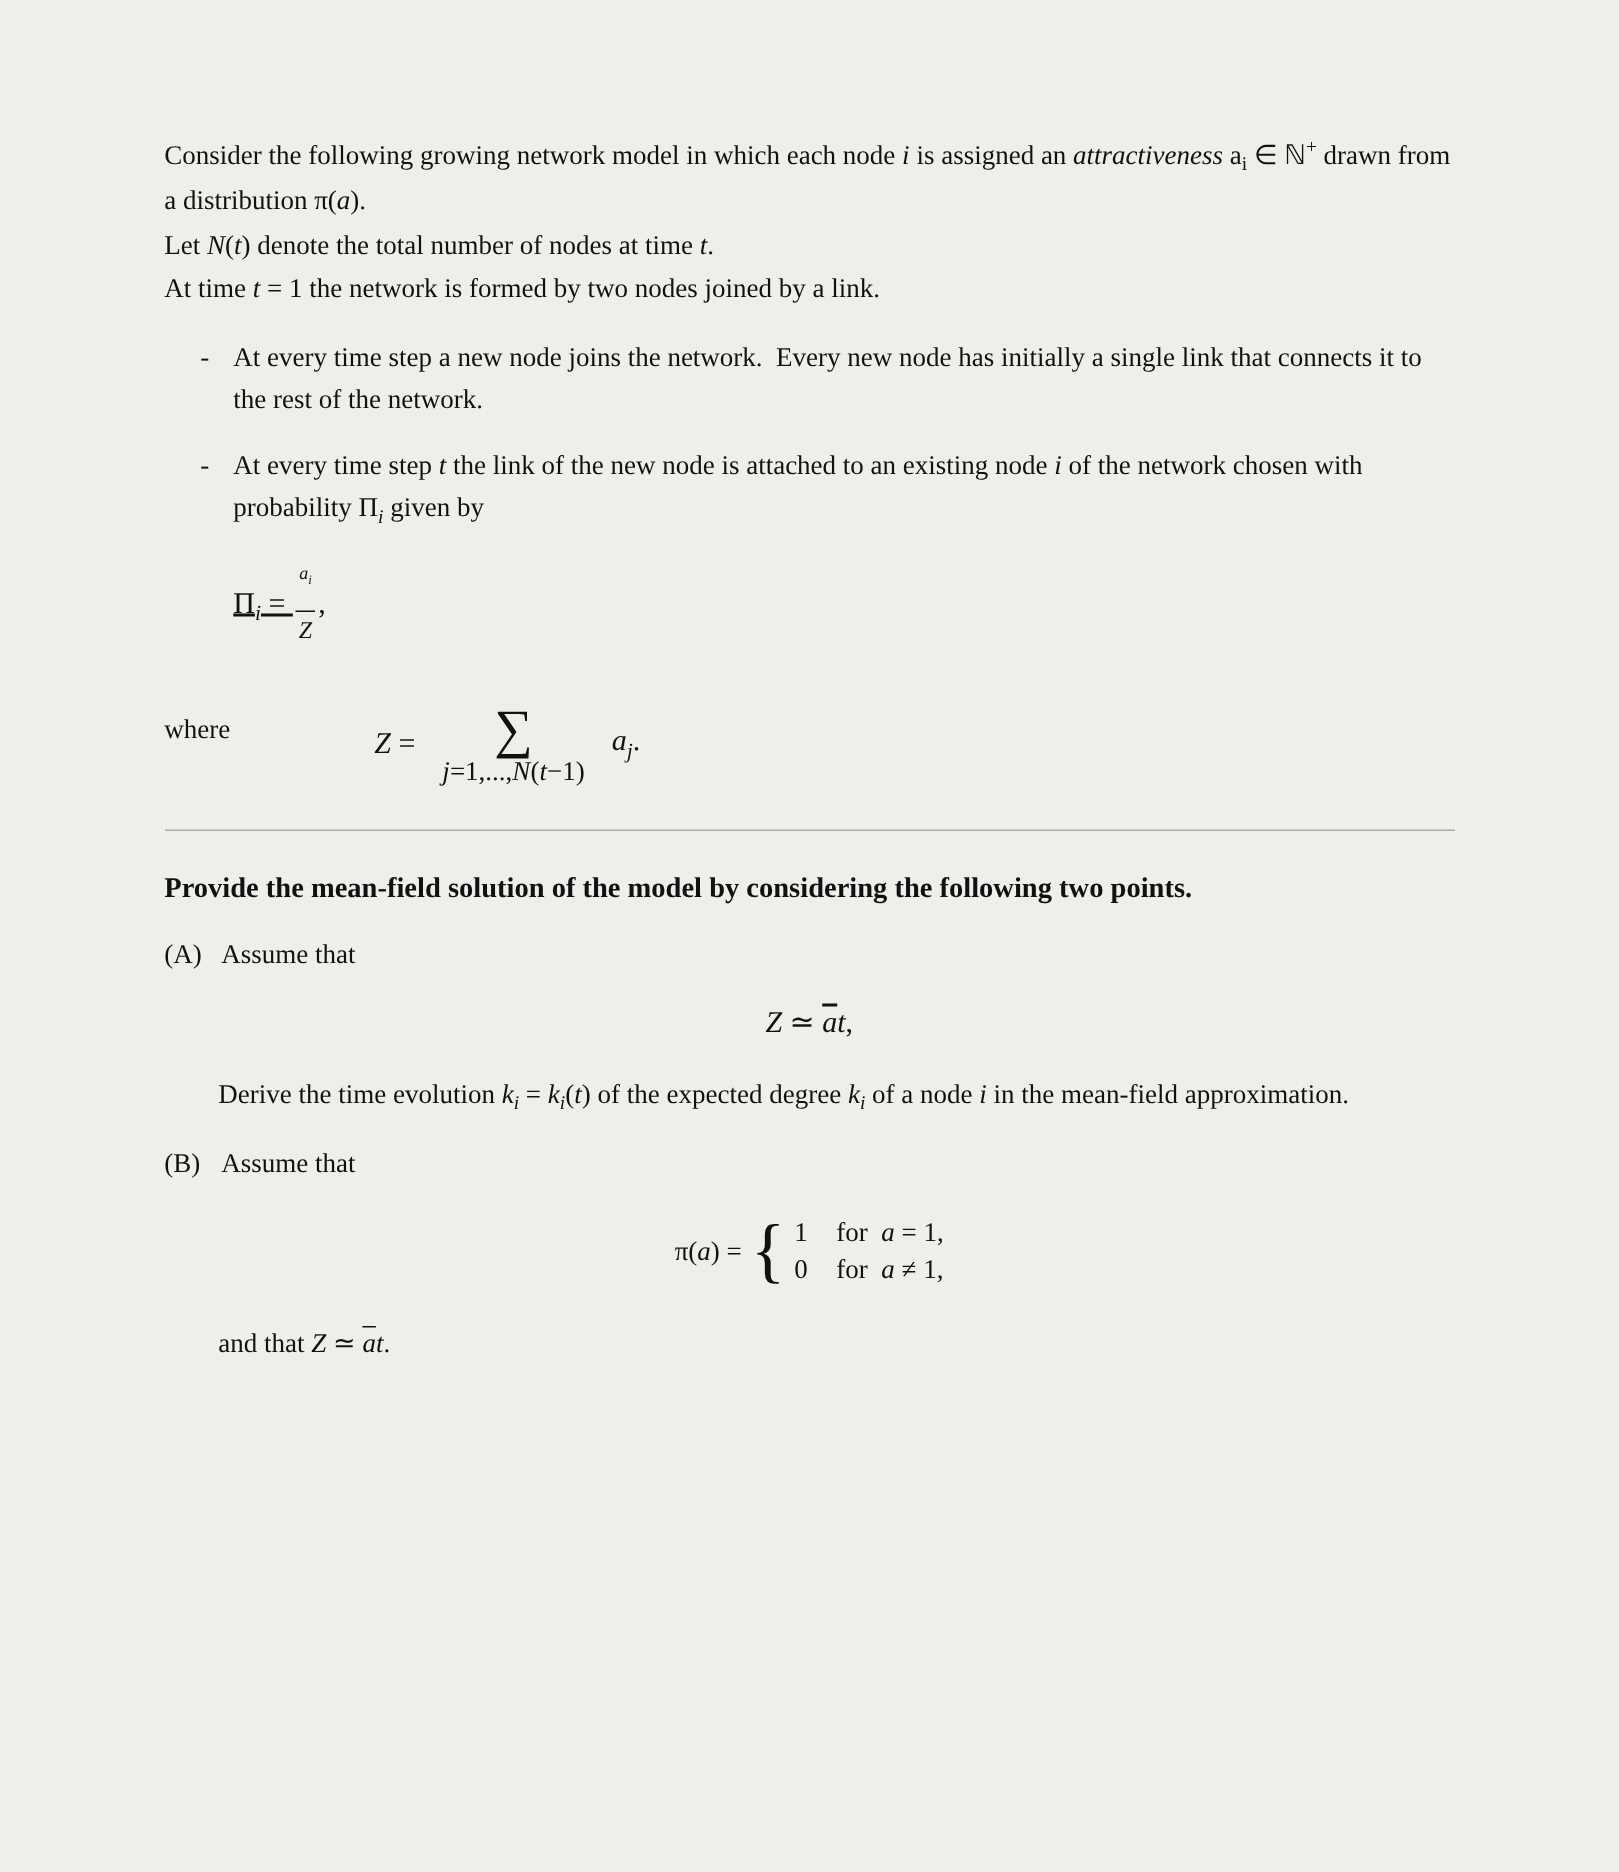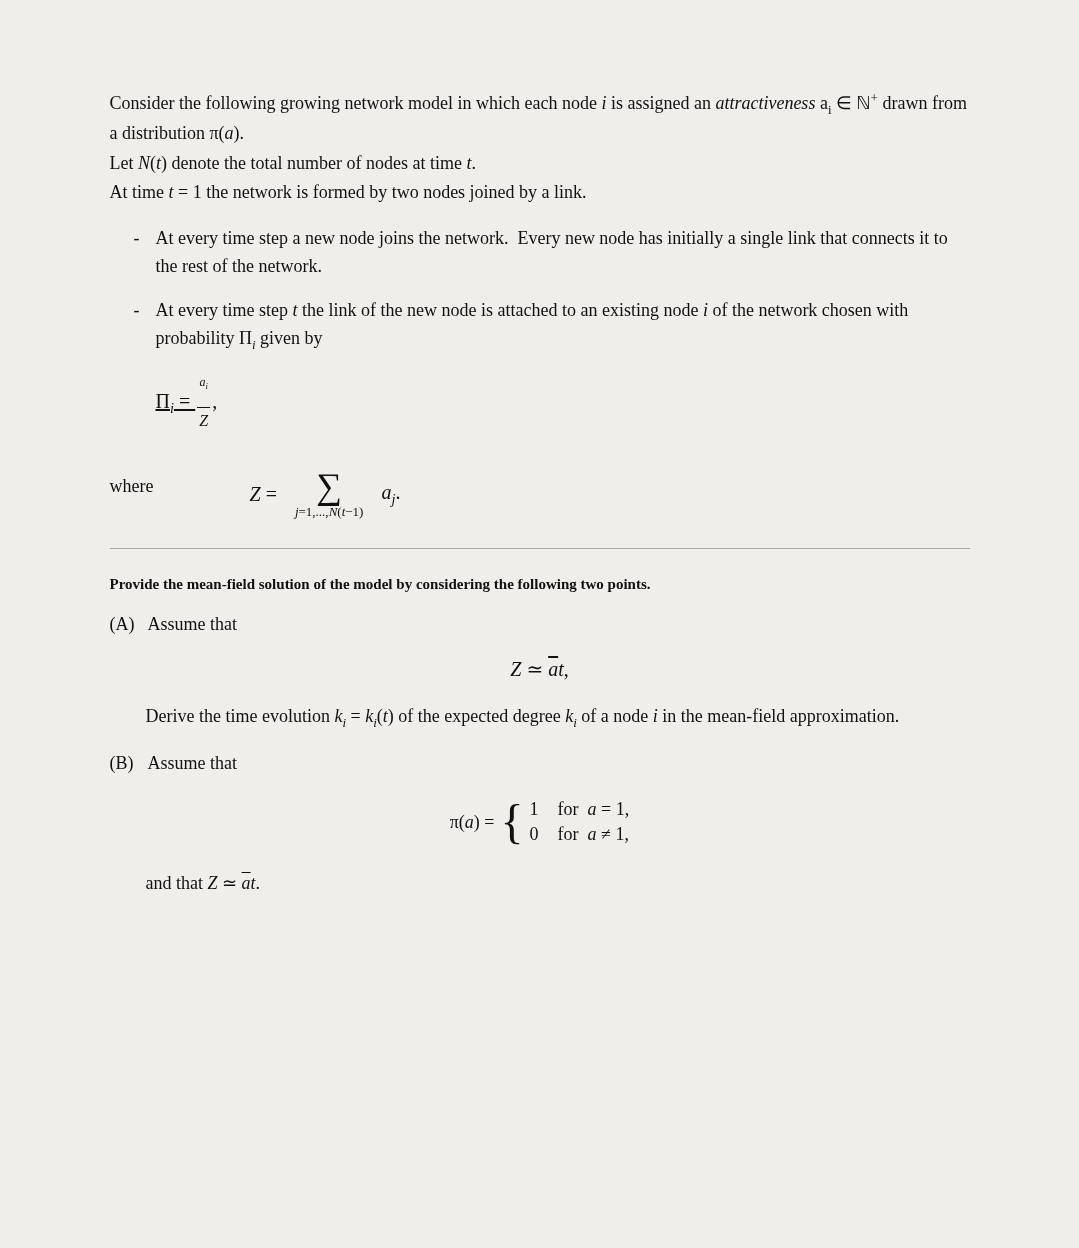--- a/index.html
+++ b/index.html
@@ -74,31 +74,31 @@
       align-items: center;
       font-size: 14px;
       margin: 0 6px;
     }
     .sigma-sym {
       font-size: 36px;
       line-height: 1;
       font-family: 'Times New Roman', serif;
     }
     .sigma-sub {
-      font-size: 13px;
+      font-size: 18px;
       text-align: center;
     }
     .divider {
       border: none;
       border-top: 1px solid #aaa;
       margin: 28px 0 24px 0;
     }
     .bold-question {
       font-weight: bold;
-      font-size: 15px;
+      font-size: 19px;
       line-height: 1.55;
       margin-bottom: 18px;
     }
     .part-label {
       font-size: 18px;
       margin-bottom: 8px;
       display: flex;
       align-items: flex-start;
       gap: 8px;
     }

